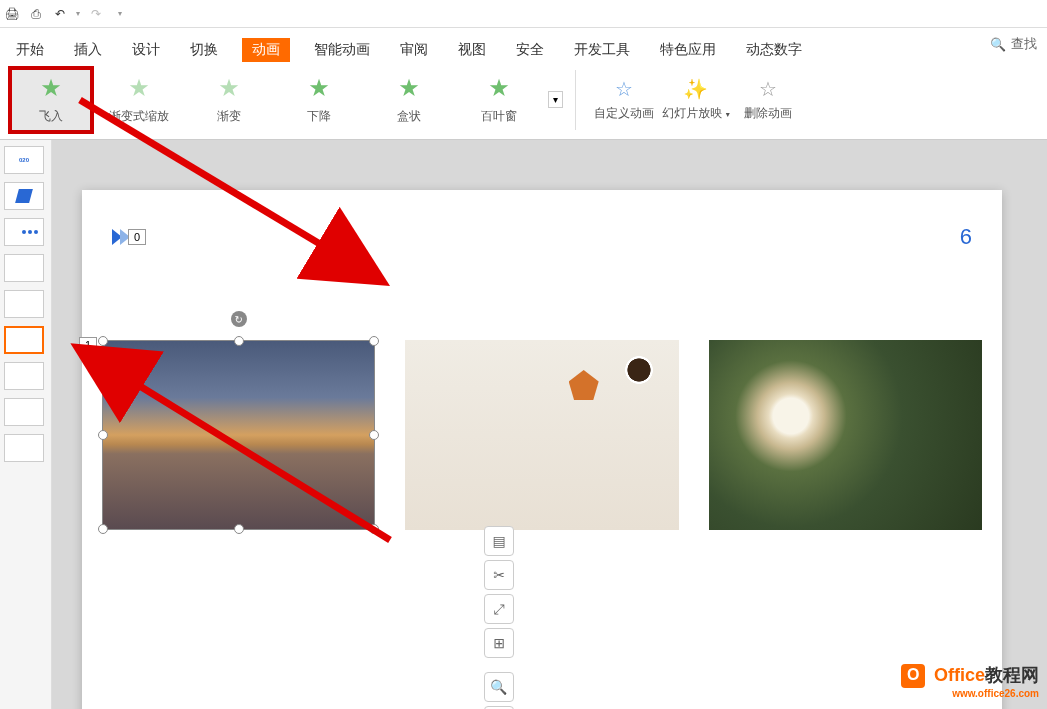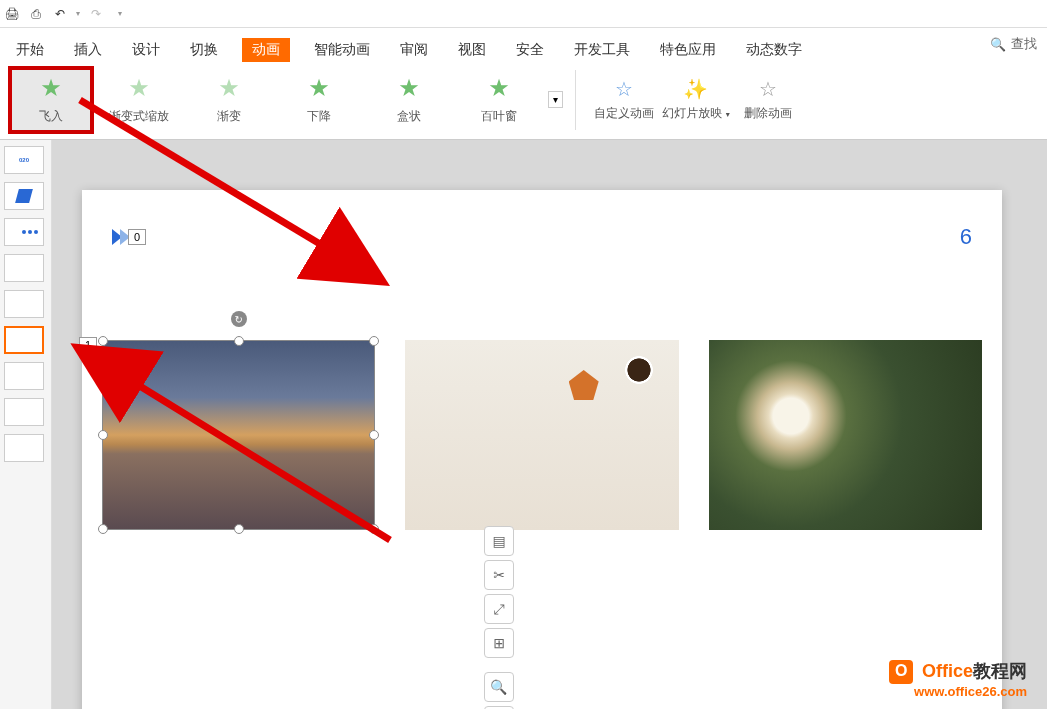--- a/index.html
+++ b/index.html
@@ -57,23 +57,23 @@
     .h-t { top: -5px; left: 50%; margin-left: -5px; } .h-b { bottom: -5px; left: 50%; margin-left: -5px; }
     .h-l { top: 50%; left: -5px; margin-top: -5px; } .h-r { top: 50%; right: -5px; margin-top: -5px; }
     .rotate-handle { position: absolute; top: -30px; left: 50%; margin-left: -8px; width: 16px; height: 16px; background: #888; border-radius: 50%; display: flex; align-items: center; justify-content: center; color: #fff; font-size: 10px; }
     
     .anim-badge { position: absolute; top: -4px; left: -24px; background: #fff; border: 1px solid #999; font-size: 11px; padding: 1px 5px; }
     
     .float-toolbar { position: absolute; top: 386px; left: 432px; display: flex; flex-direction: column; gap: 4px; }
     .float-btn { width: 30px; height: 30px; background: #fff; border: 1px solid #ccc; border-radius: 4px; display: flex; align-items: center; justify-content: center; cursor: pointer; font-size: 14px; color: #666; }
     
     .arrow-overlay { position: absolute; pointer-events: none; z-index: 100; }
-    .watermark { position: absolute; bottom: 10px; right: 20px; font-size: 18px; font-weight: bold; }
+    .watermark { position: absolute; bottom: 10px; right: 8px; font-size: 18px; font-weight: bold; }
     .wm-orange { color: #ff6a00; }
-    .wm-url { font-size: 13px; color: #ff6a00; display: block; text-align: right; }
+    .wm-url { font-size: 10px; color: #ff6a00; display: block; text-align: right; }
     .wm-icon { display: inline-block; width: 24px; height: 24px; background: #ff6a00; border-radius: 4px; vertical-align: middle; margin-right: 4px; position: relative; }
     .wm-icon::after { content: 'O'; color: #fff; font-size: 16px; position: absolute; top: 2px; left: 6px; }
   </style>
 </head>
 <body>
 
 <div class="top-toolbar">
   <span class="tool-icon">🖨</span>
   <span class="tool-icon">⎙</span>
   <span class="tool-icon">↶</span>

